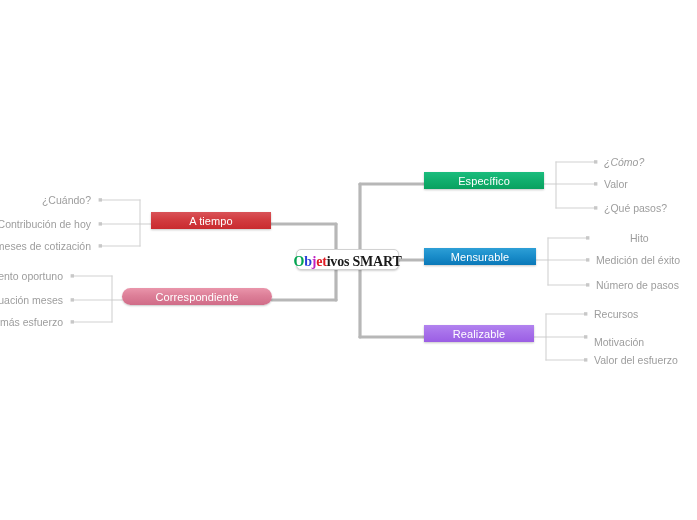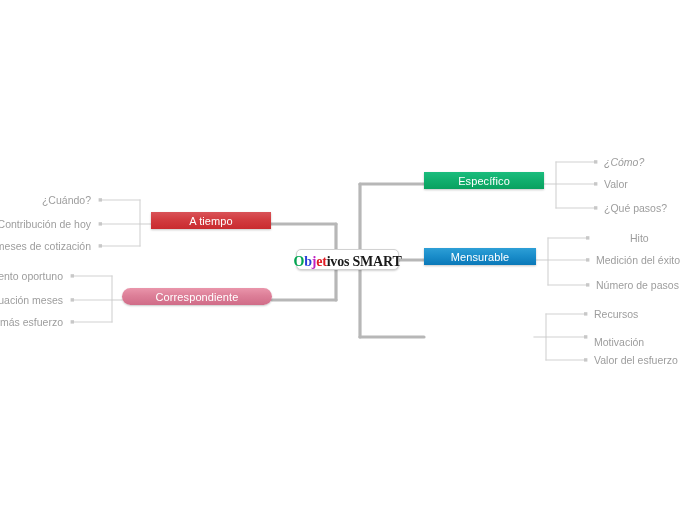--- a/index.html
+++ b/index.html
@@ -203,20 +203,21 @@
   <div class="root-node">
     <div class="root-title">
       <span style="color: rgb(0, 166, 81);">O</span><span style="color: rgb(43, 63, 216);">b</span><span style="color: rgb(192, 32, 192);">j</span><span style="color: rgb(224, 27, 36);">e</span><span style="color: rgb(224, 27, 36);">t</span><span style="color: rgb(26, 26, 26);">ivos SMART</span>
     </div>
   </div>
 
   <div class="branch branch-especifico">Específico</div>
 
   <div class="branch branch-mensurable">Mensurable</div>
 
+  <div class="branch branch-realizable">Realizable</div>
 
   <div class="branch branch-atiempo">A tiempo</div>
 
   <div class="branch branch-correspondiente">Correspondiente</div>
 
   <div class="leaf leaf-right" style="left:604px; top:156px;font-style:italic;">¿Cómo?</div>
   <div class="leaf leaf-right" style="left:604px; top:178px;">Valor</div>
   <div class="leaf leaf-right" style="left:604px; top:202px;">¿Qué pasos?</div>
 
   <div class="leaf leaf-right" style="left:630px; top:232px;">Hito</div>

